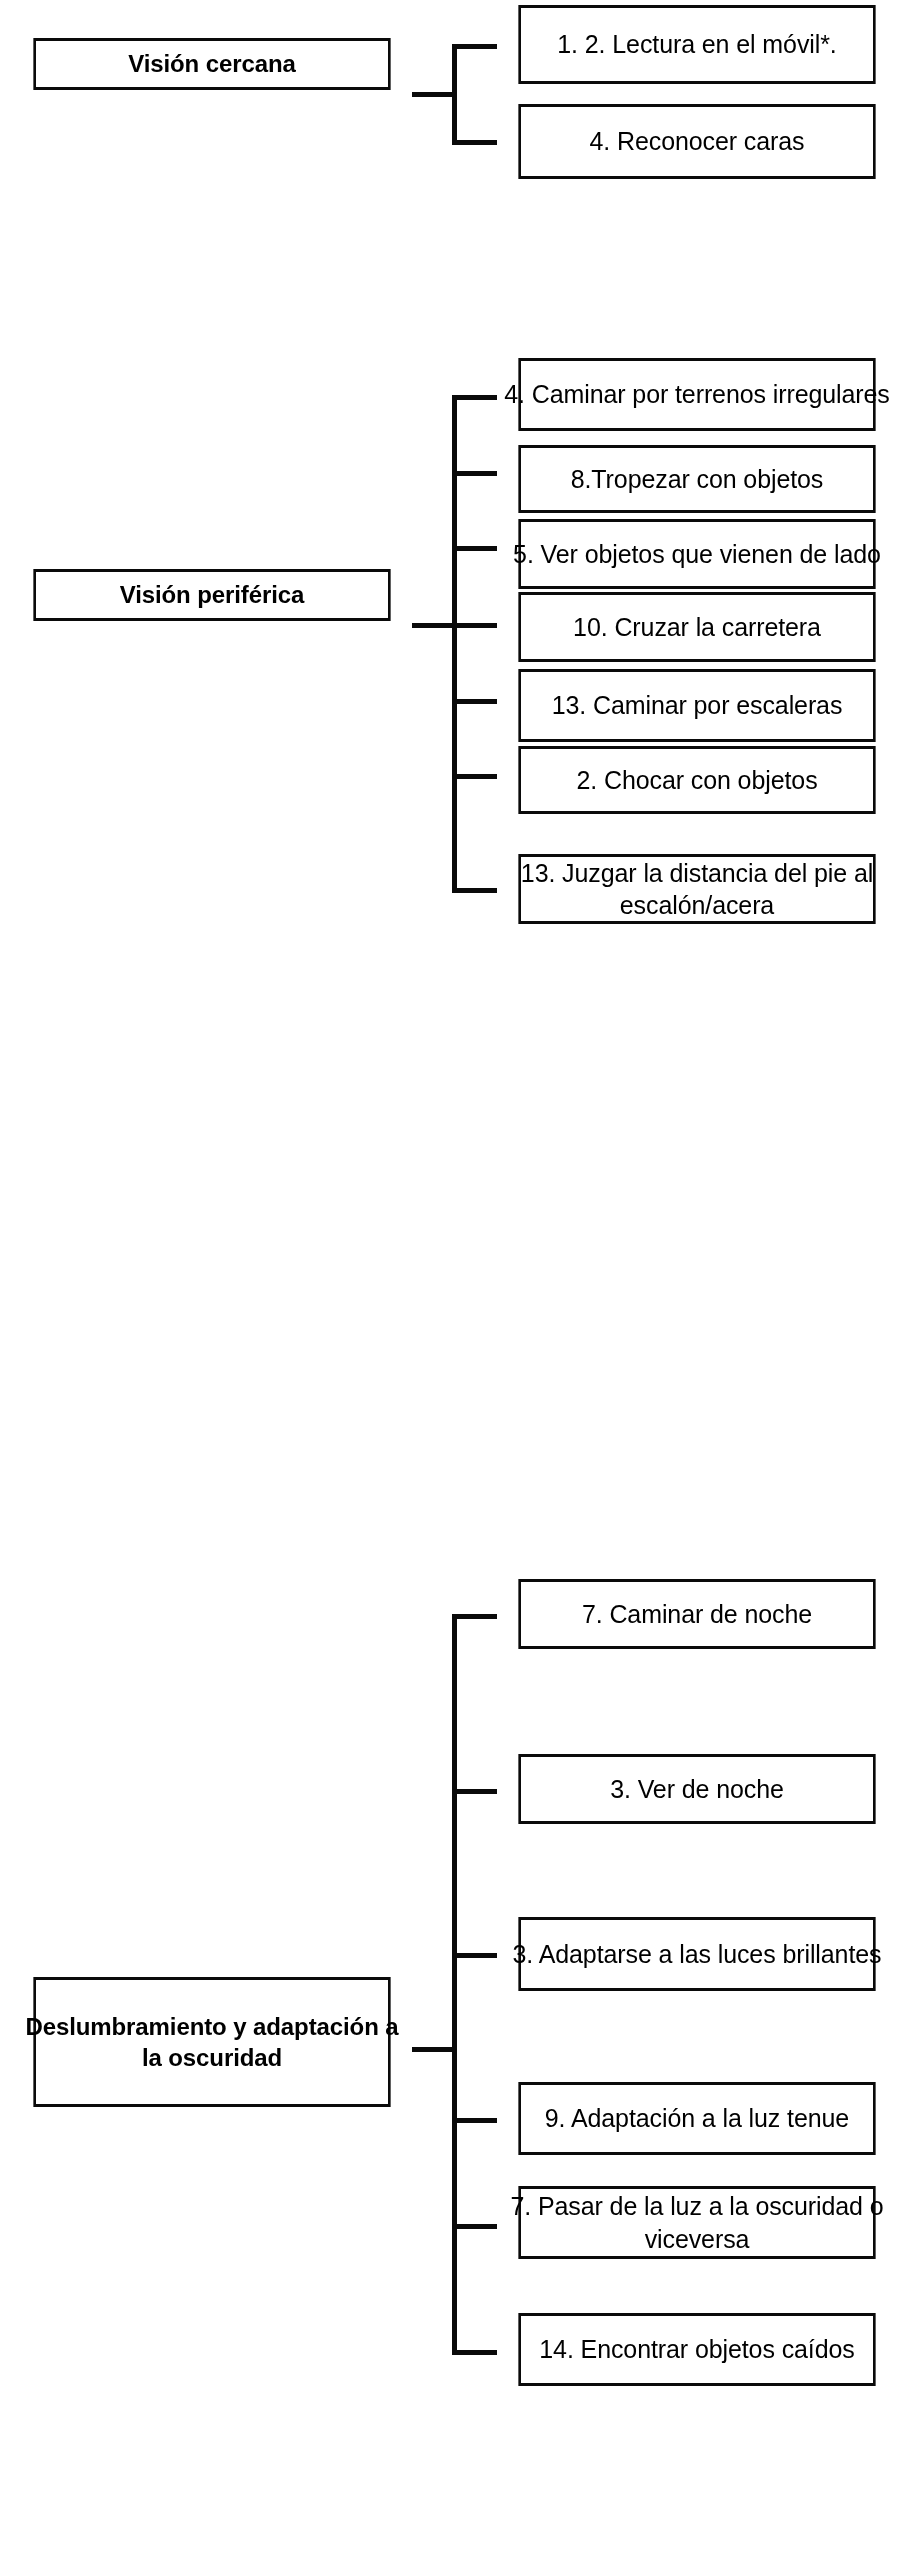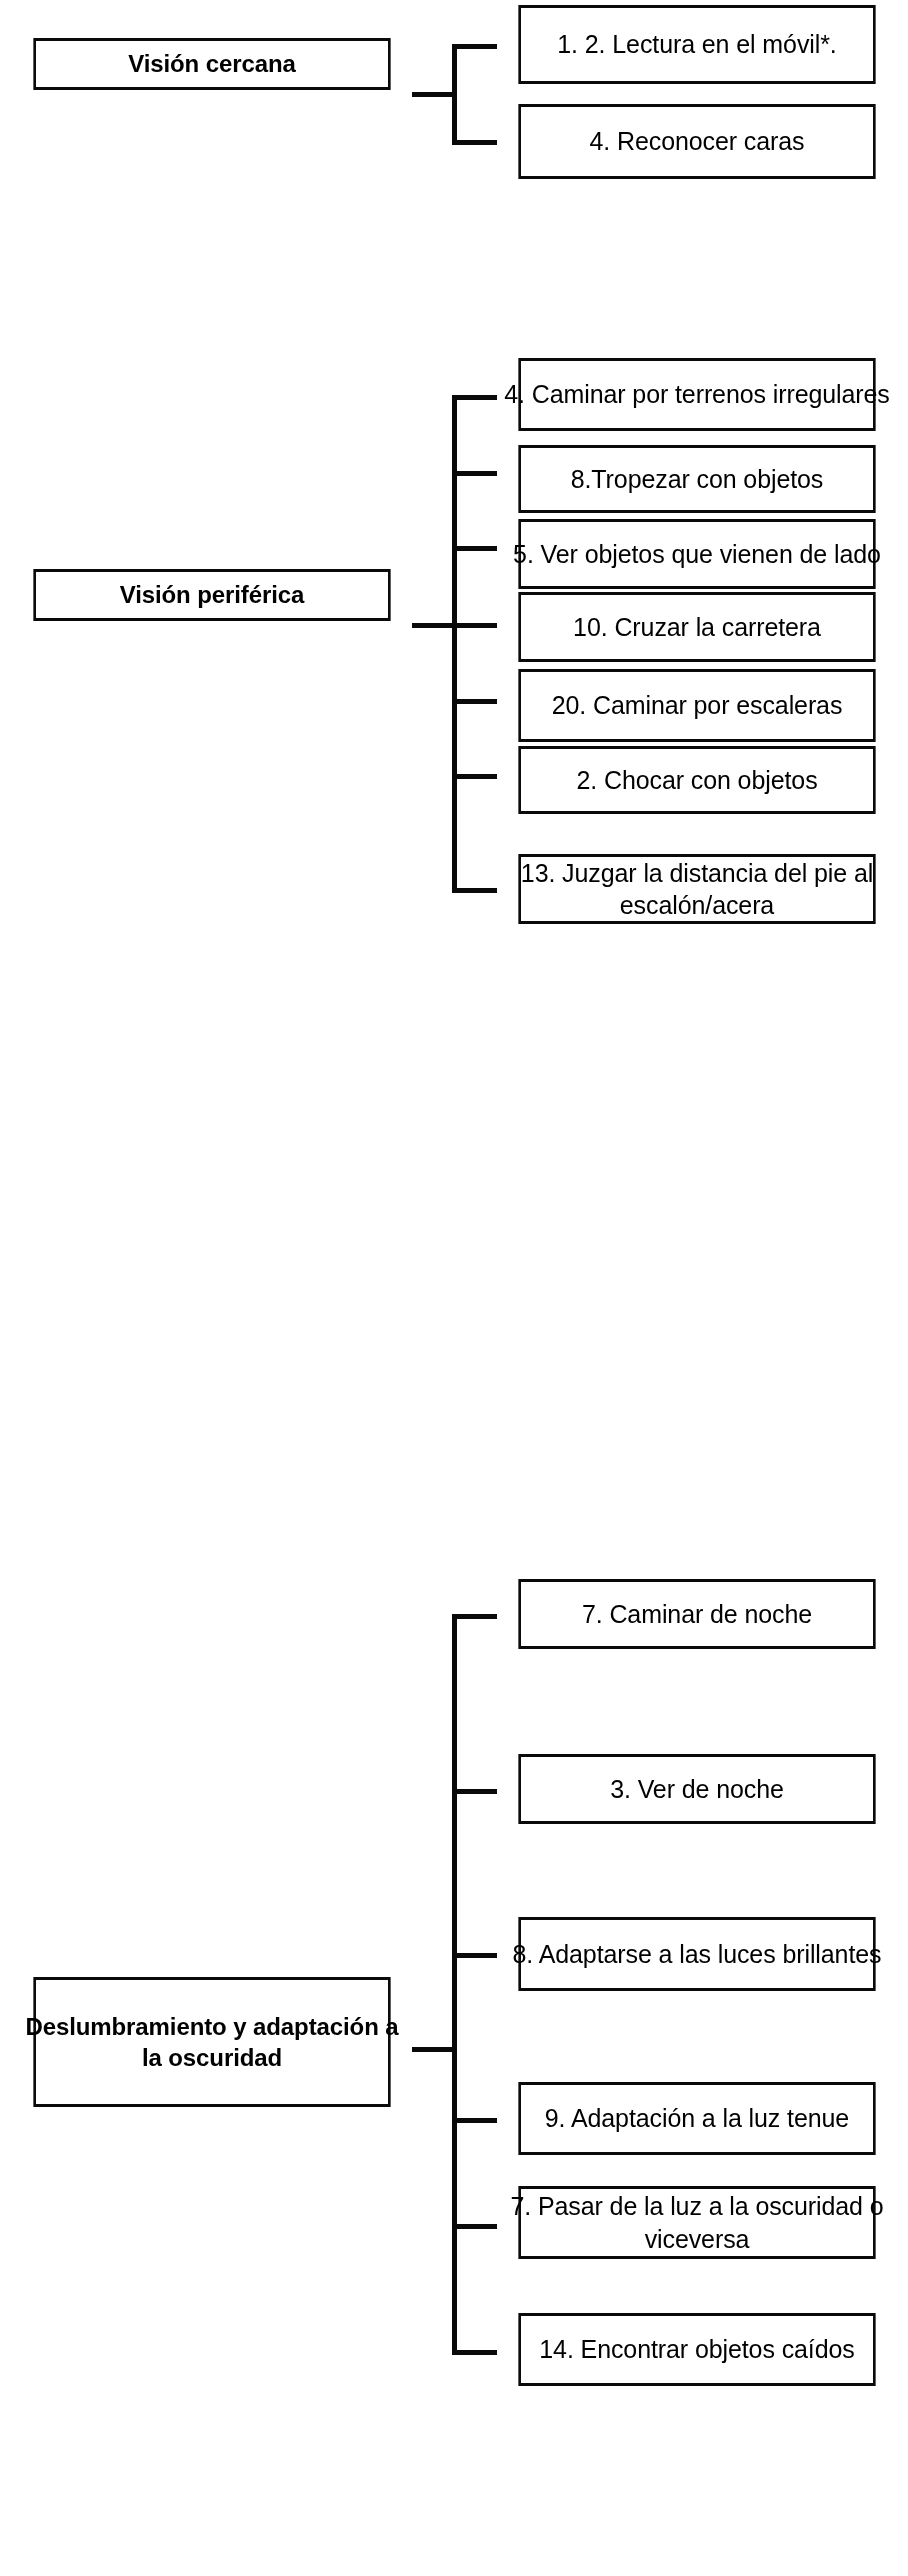--- a/index.html
+++ b/index.html
@@ -143,21 +143,21 @@
 
     <div class="node child" style="top:177px; height:70px;">
       <span class="label">5. Ver objetos que vienen de lado</span>
     </div>
 
     <div class="node child" style="top:250px; height:70px;">
       <span class="label">10. Cruzar la carretera</span>
     </div>
 
     <div class="node child" style="top:327px; height:73px;">
-      <span class="label">20. Caminar por escaleras</span>
+      <span class="label">13. Caminar por escaleras</span>
     </div>
 
     <div class="node child" style="top:404px; height:68px;">
       <span class="label">2. Chocar con objetos</span>
     </div>
 
     <div class="node child" style="top:512px; height:70px;">
       <span class="label">13. Juzgar la distancia del pie al escalón/acera</span>
     </div>
 
@@ -182,21 +182,21 @@
 
     <div class="node child" style="top:25.4px; height:70px;">
       <span class="label">7. Caminar de noche</span>
     </div>
 
     <div class="node child" style="top:200px; height:70px;">
       <span class="label">3. Ver de noche</span>
     </div>
 
     <div class="node child" style="top:363px; height:74px;">
-      <span class="label">8. Adaptarse a las luces brillantes</span>
+      <span class="label">3. Adaptarse a las luces brillantes</span>
     </div>
 
     <div class="node child" style="top:528px; height:73px;">
       <span class="label">9. Adaptación a la luz tenue</span>
     </div>
 
     <div class="node child" style="top:632px; height:73px;">
       <span class="label">7. Pasar de la luz a la oscuridad o viceversa</span>
     </div>
 

